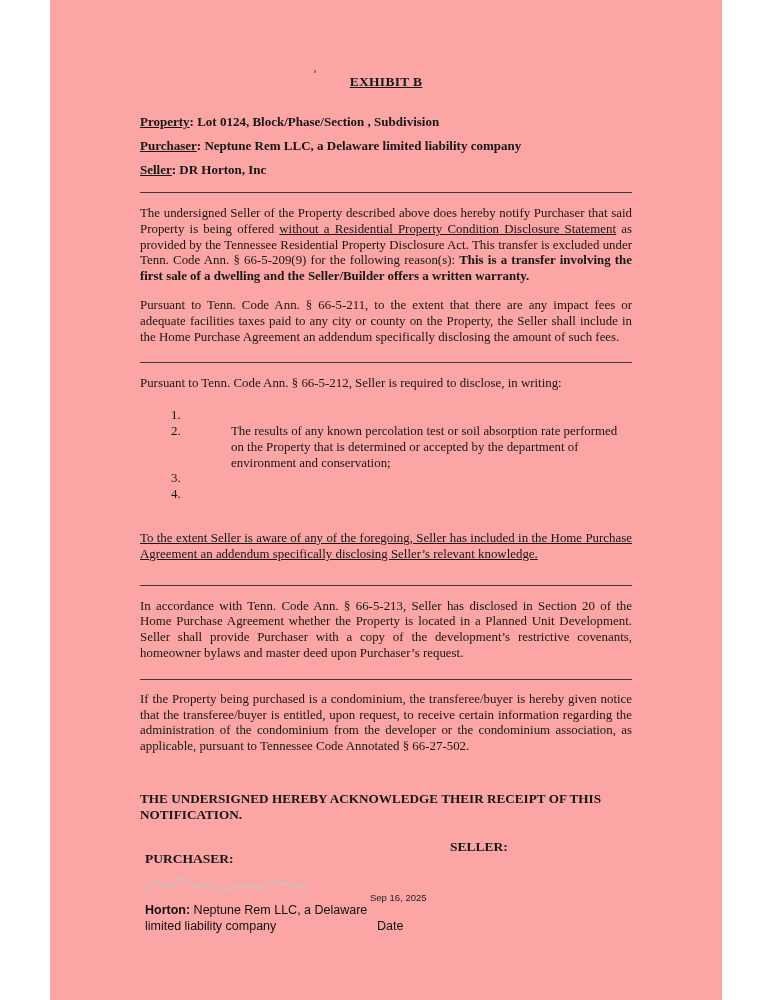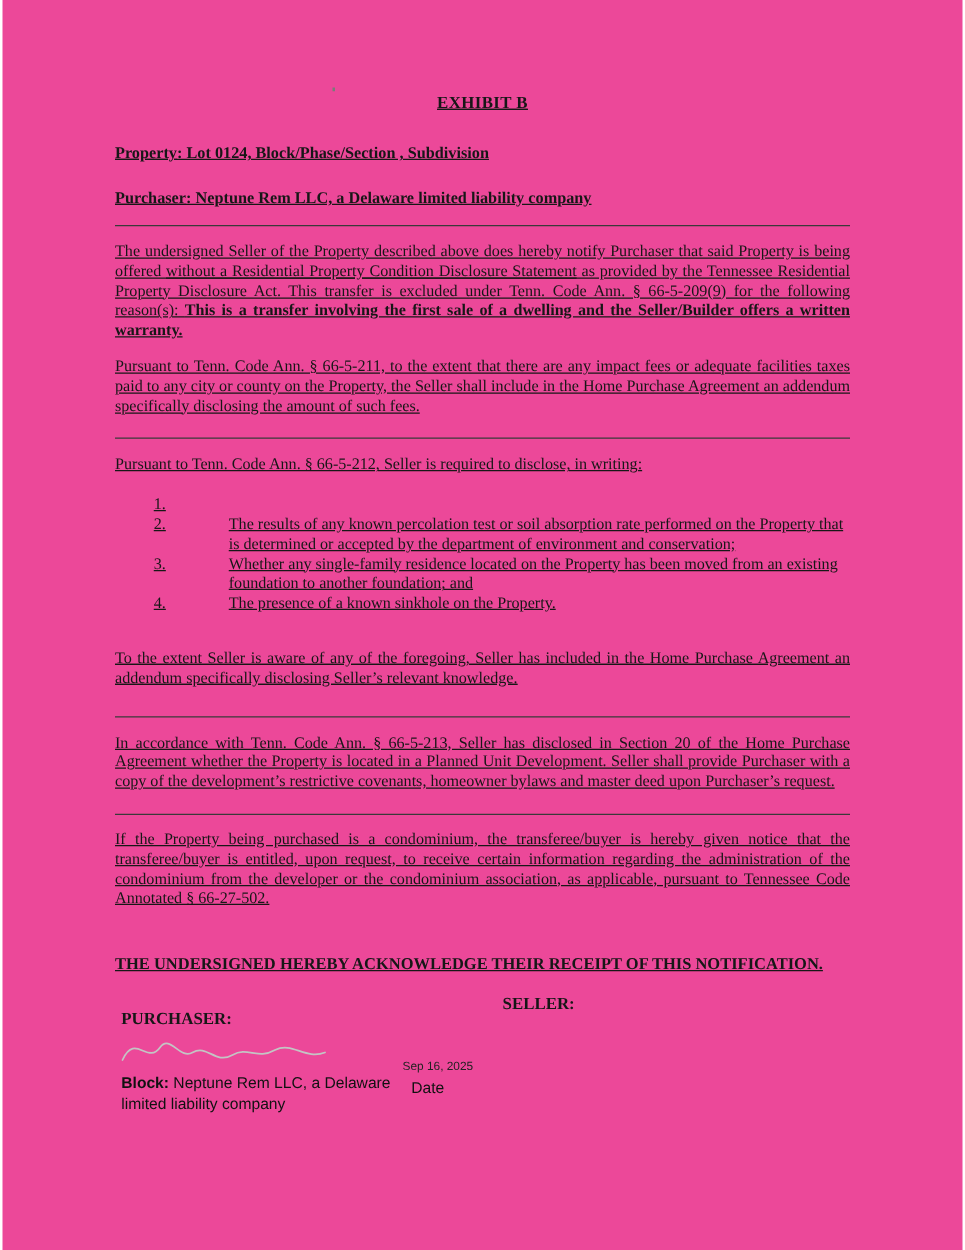--- a/index.html
+++ b/index.html
@@ -1,27 +1,26 @@
 <!DOCTYPE html>
 <html><head>
 <meta charset="utf-8">
 <style>
   * { margin: 0; padding: 0; box-sizing: border-box; }
   html, body { background: #ffffff; }
   .page {
     position: relative;
-    width: 768px;
+    width: 672px;
     height: 1000px;
     margin: 0 auto;
-    background: #ec4899;
+    background: #fca5a5;
     font-family: "Liberation Serif", "DejaVu Serif", serif;
     color: #171717;
     padding: 74px 90px 0 90px;
     overflow: hidden;
-    text-decoration: underline;
   }
   .stray-dot {
     position: absolute;
     left: 264px; top: 70px;
     width: 2px; height: 3px;
     background: #7a7a7a;
   }
   .exhibit {
     text-align: center;
     font-weight: bold;
@@ -32,21 +31,21 @@
   .doc-title {
     margin-top: 15px;
     text-align: center;
     font-weight: bold;
     font-size: 14.6px;
     line-height: 17px;
     letter-spacing: 0.2px;
   }
   .party { font-weight: bold; font-size: 13px; }
   .party-first { margin-top: 24px; }
-  .party + .party { margin-top: 20px; }
+  .party + .party { margin-top: 8px; }
   .rule { height: 1px; background: #3a3a3a; }
   .r1 { margin-top: 14px; }
   .r2 { margin-top: 17px; }
   .r3 { margin-top: 22px; }
   .r4 { margin-top: 17px; }
   .para {
     margin-top: 13px;
     font-size: 12.9px;
     line-height: 15.8px;
     text-align: justify;
@@ -84,40 +83,41 @@
     left: 5px; top: 46px;
     width: 420px;
     font-family: "Liberation Sans", "DejaVu Sans", sans-serif;
     font-size: 12.5px;
     line-height: 16.5px;
     color: #111;
   }
   .buyer-text { width: 238px; }
   .date-label {
     position: absolute;
-    left: 232px; top: 4px;
+    left: 232px; top: 16px;
   }
   b[data-bind] { font-weight: bold; }
 </style>
 </head>
 <body>
 
 <div class="page">
 
   <div class="stray-dot"></div>
 
   <div class="exhibit">
     <span class="u" data-bind="page.exhibit">EXHIBIT B</span>
   </div>
 
 
   <div class="party party-first"><span class="u" data-bind="parties.property_label">Property</span><span data-bind="parties.property_rest">: Lot 0124, Block/Phase/Section ,  Subdivision</span></div>
 
   <div class="party"><span class="u" data-bind="parties.purchaser_label">Purchaser</span><span data-bind="parties.purchaser_rest">: Neptune Rem LLC, a Delaware limited liability company</span></div>
 
+  <div class="party"><span class="u" data-bind="parties.seller_label">Seller</span><span data-bind="parties.seller_rest">: DR Horton, Inc</span></div>
 
   <div class="rule r1"></div>
 
   <p class="para"><span data-bind="sections.p1_a">The undersigned Seller of the Property described above does hereby notify Purchaser that said Property is being offered </span><span class="u" data-bind="sections.p1_u">without a Residential Property Condition Disclosure Statement</span><span data-bind="sections.p1_b"> as provided by the Tennessee Residential Property Disclosure Act.  This transfer is excluded under Tenn. Code Ann. § 66-5-209(9) for the following reason(s):  </span><b data-bind="sections.p1_bold">This is a transfer involving the first sale of a dwelling and the Seller/Builder offers a written warranty.</b></p>
 
   <p class="para" data-bind="sections.p2">Pursuant to Tenn. Code Ann. § 66-5-211, to the extent that there are any impact fees or adequate facilities taxes paid to any city or county on the Property, the Seller shall include in the Home Purchase Agreement an addendum specifically disclosing the amount of such fees.</p>
 
   <div class="rule r2"></div>
 
   <p class="para" data-bind="sections.p3">Pursuant to Tenn. Code Ann. § 66-5-212, Seller is required to disclose, in writing:</p>
@@ -125,25 +125,23 @@
   <div class="num-list">
     <div class="num-item">
       <div class="num" data-bind="sections.list.0.num">1.</div>
     </div>
     <div class="num-item">
       <div class="num" data-bind="sections.list.1.num">2.</div>
       <div class="itm-text" data-bind="sections.list.1.text">The results of any known percolation test or soil absorption rate performed on the Property that is determined or accepted by the department of environment and conservation;</div>
     </div>
     <div class="num-item">
       <div class="num" data-bind="sections.list.2.num">3.</div>
-      <div class="itm-text" data-bind="sections.list.2.text">Whether any single-family residence located on the Property has been moved from an existing foundation to another foundation; and</div>
     </div>
     <div class="num-item">
       <div class="num" data-bind="sections.list.3.num">4.</div>
-      <div class="itm-text" data-bind="sections.list.3.text">The presence of a known sinkhole on the Property.</div>
     </div>
   </div>
 
   <p class="para para-u" style="margin-top:28px" data-bind="sections.p4_underlined">To the extent Seller is aware of any of the foregoing, Seller has included in the Home Purchase Agreement an addendum specifically disclosing Seller’s relevant knowledge.</p>
 
   <div class="rule r3"></div>
 
   <p class="para" data-bind="sections.p5">In accordance with Tenn. Code Ann. § 66-5-213, Seller has disclosed in Section 20 of the Home Purchase Agreement whether the Property is located in a Planned Unit Development.  Seller shall provide Purchaser with a copy of the development’s restrictive covenants, homeowner bylaws and master deed upon Purchaser’s request.</p>
 
   <div class="rule r4"></div>
@@ -156,18 +154,18 @@
     <span class="purchaser-label" data-bind="signature.purchaser_label">PURCHASER:</span>
     <span class="seller-label" data-bind="signature.seller_label">SELLER:</span>
   </div>
 
   <div class="sig-area">
     <svg class="squiggle" width="190" height="44" viewBox="0 0 190 44">
       <path d="M4 30 C 14 8, 24 34, 34 20 C 42 9, 50 30, 60 24 C 72 17, 78 34, 92 26 C 104 19, 112 30, 126 22 C 140 15, 150 30, 166 24" fill="none" stroke="#c4c4c4" stroke-width="1.4" stroke-linecap="round"></path>
     </svg>
     <div class="sig-date" data-bind="signature.date_value">Sep 16, 2025</div>
     <div class="buyer-block">
-      <div class="buyer-text"><b data-bind="signature.buyer_label">Block:</b><span data-bind="signature.buyer_name"> Neptune Rem LLC, a Delaware limited liability company</span></div>
+      <div class="buyer-text"><b data-bind="signature.buyer_label">Horton:</b><span data-bind="signature.buyer_name"> Neptune Rem LLC, a Delaware limited liability company</span></div>
       <div class="date-label" data-bind="signature.date_label">Date</div>
     </div>
   </div>
 
 </div>
 
 </body></html>

